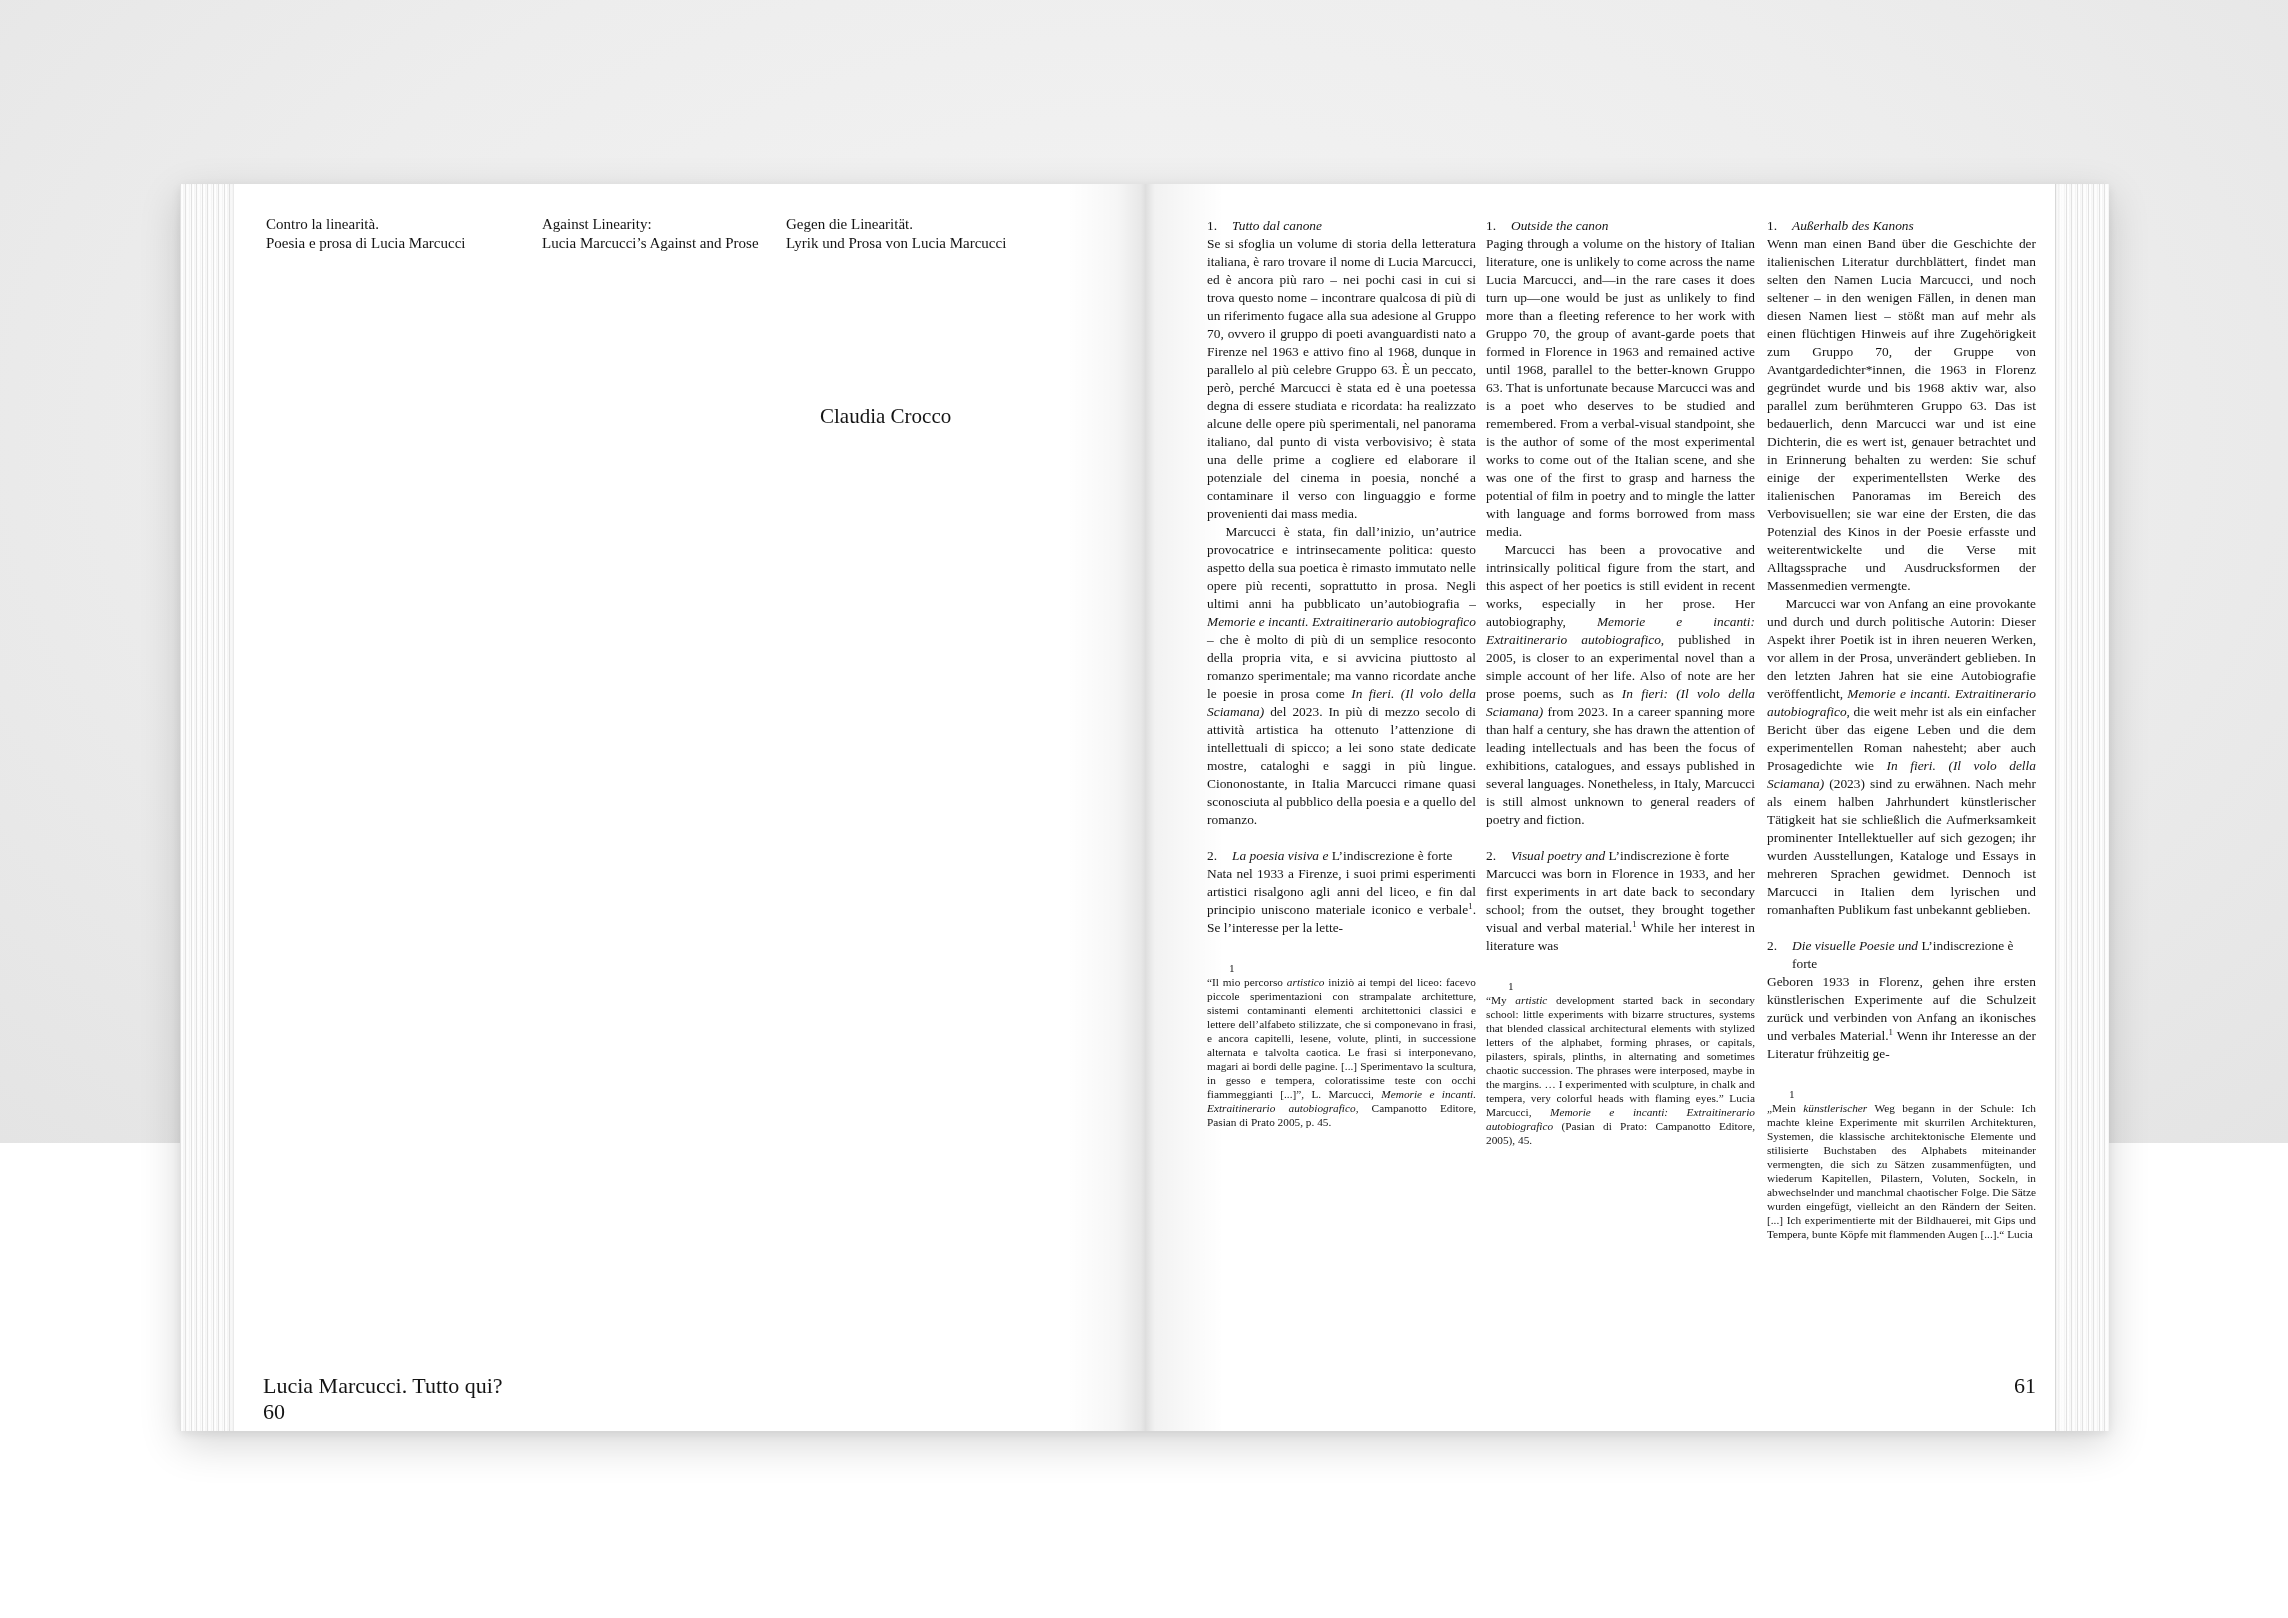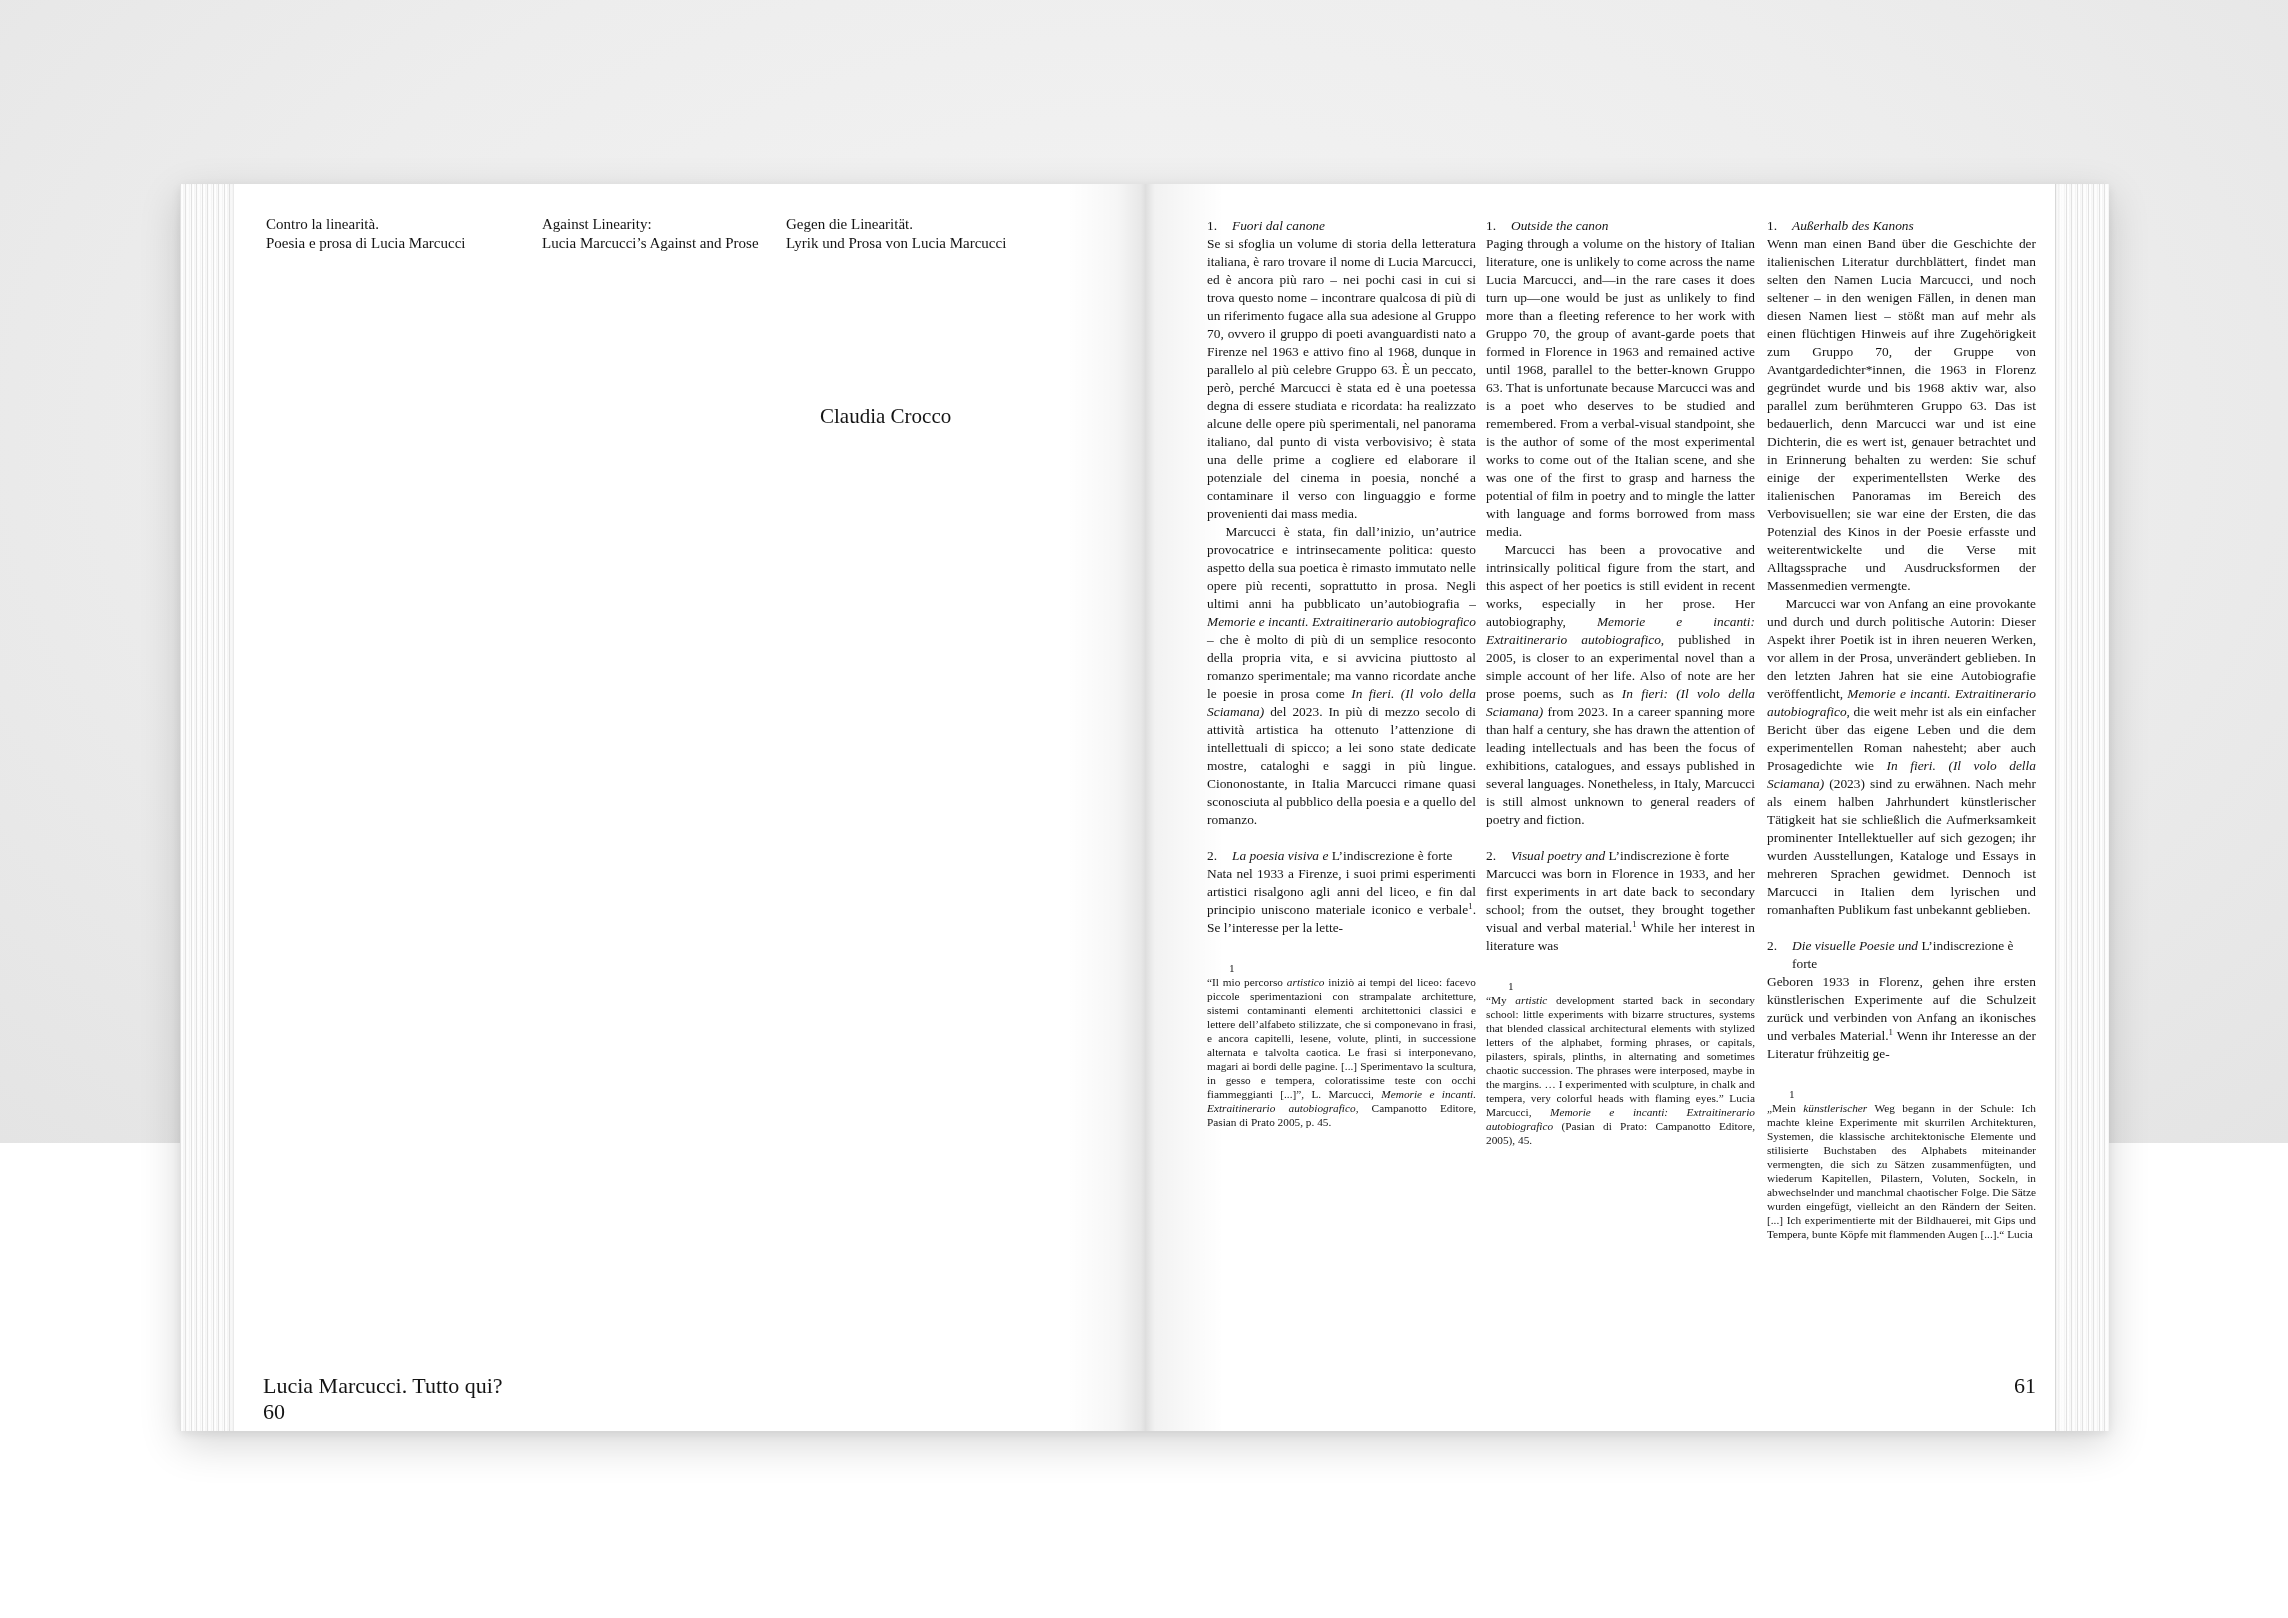--- a/index.html
+++ b/index.html
@@ -109,21 +109,21 @@
     <div class="lp-footer">
       <span>Lucia Marcucci. Tutto qui?</span>
       <span>60</span>
     </div>
 
     <div id="rp-columns">
         <div class="col col-it" lang="it">
     <div class="col-main">
             <div class="heading">
               <span class="h-num">1.</span>
-              <span class="h-text"><i>Fuori dal canone</i></span>
+              <span class="h-text"><i>Tutto dal canone</i></span>
             </div>
             <p class="para"><span>Se si sfoglia un volume di storia della letteratura italiana, è raro trovare il nome di Lucia Marcucci, ed è ancora più raro – nei pochi casi in cui si trova questo nome – incontrare qualcosa di più di un riferimento fugace alla sua adesione al Gruppo 70, ovvero il gruppo di poeti avanguardisti nato a Firenze nel 1963 e attivo fino al 1968, dunque in parallelo al più celebre Gruppo 63. È un peccato, però, perché Marcucci è stata ed è una poetessa degna di essere studiata e ricordata: ha realizzato alcune delle opere più sperimentali, nel panorama italiano, dal punto di vista verbovisivo; è stata una delle prime a cogliere ed elaborare il potenziale del cinema in poesia, nonché a contaminare il verso con linguaggio e forme provenienti dai mass media.</span></p>
             <p class="para indent"><span>Marcucci è stata, fin dall’inizio, un’autrice provocatrice e intrinsecamente politica: questo aspetto della sua poetica è rimasto immutato nelle opere più recenti, soprattutto in prosa. Negli ultimi anni ha pubblicato un’autobiografia – </span><i>Memorie e incanti. Extraitinerario autobiografico</i><span> – che è molto di più di un semplice resoconto della propria vita, e si avvicina piuttosto al romanzo sperimentale; ma vanno ricordate anche le poesie in prosa come </span><i>In fieri. (Il volo della Sciamana)</i><span> del 2023. In più di mezzo secolo di attività artistica ha ottenuto l’attenzione di intellettuali di spicco; a lei sono state dedicate mostre, cataloghi e saggi in più lingue. Ciononostante, in Italia Marcucci rimane quasi sconosciuta al pubblico della poesia e a quello del romanzo.</span></p>
             <div class="heading">
               <span class="h-num">2.</span>
               <span class="h-text"><i>La poesia visiva e </i><span>L’indiscrezione è forte</span></span>
             </div>
             <p class="para"><span>Nata nel 1933 a Firenze, i suoi primi esperimenti artistici risalgono agli anni del liceo, e fin dal principio uniscono materiale iconico e verbale</span><sup>1</sup><span>. Se l’interesse per la lette-</span></p>
           </div>
     <div class="col-footnote">

